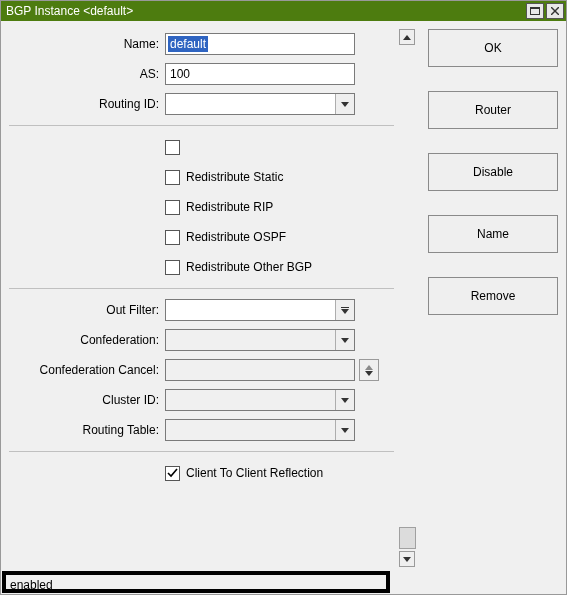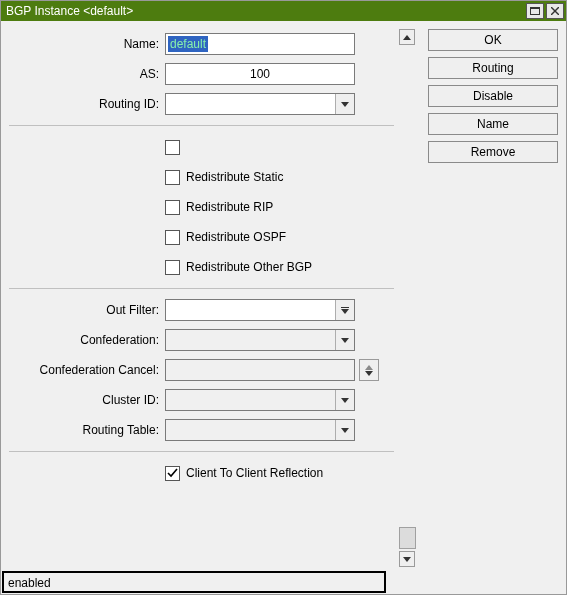--- a/index.html
+++ b/index.html
@@ -104,37 +104,36 @@
 
   input[type="text"].txt {
     width: 190px;
     height: 22px;
     border: 1px solid #7a7a7a;
     background: #fff;
     font-family: inherit;
     font-size: 12px;
     padding: 0 4px;
     box-sizing: border-box;
-    text-align: center;
   }
   .selwrap {
     position: relative;
     width: 190px;
     height: 22px;
   }
   .selwrap input {
     width: 100%;
   }
   .selwrap .selbg {
     position: absolute;
     left: 3px;
     top: 3px;
     height: 16px;
     background: #2f64c1;
-    color: #86efac;
+    color: #ffffff;
     padding: 0 2px;
     line-height:16px;
     font-size:12px;
   }
 
   .combo {
     width: 190px;
     height: 22px;
     border: 1px solid #7a7a7a;
     background: #fff;
@@ -202,22 +201,22 @@
   }
   .chk svg { display:block; }
 
   .sep {
     border-top: 1px solid #c0c0c0;
     margin: 6px 0 6px 0;
   }
 
   
   .action-btn {
-    height: 22px;
-    margin-bottom: 6px;
+    height: 38px;
+    margin-bottom: 24px;
     border: 1px solid #8a8a8a;
     background: #efefef;
     font-family: inherit;
     font-size: 12px;
     cursor: default;
   }
 
   
   .spin {
     width: 16px;
@@ -234,21 +233,21 @@
   .statusbar {
     position: absolute;
     left: 1px;
     right: 1px;
     bottom: 1px;
     height: 22px;
     display: flex;
     align-items: stretch;
   }
   .statusbar .cell {
-    border: 2px solid #000000;
+    border: 4px solid #000000;
     background: #f0f0f0;
     padding: 2px 4px;
     font-size: 12px;
     line-height: 16px;
   }
   .statusbar .cell.main {
     width: 372px;
   }
 </style>
 </head>
@@ -426,21 +425,21 @@
     </div>
     <div class="afterthumb"></div>
     <div class="thumb-area"></div>
     <div class="spin">
       <span class="mini-arrow-down"></span>
     </div>
   </div>
 
   <div class="btn-col">
     <button class="action-btn">OK</button>
-    <button class="action-btn">Routing</button>
+    <button class="action-btn">Router</button>
     <button class="action-btn">Disable</button>
     <button class="action-btn">Name</button>
     <button class="action-btn">Remove</button>
   </div>
 
 </div>
 
 <div class="statusbar">
   <div class="cell main">enabled</div>
 </div>

